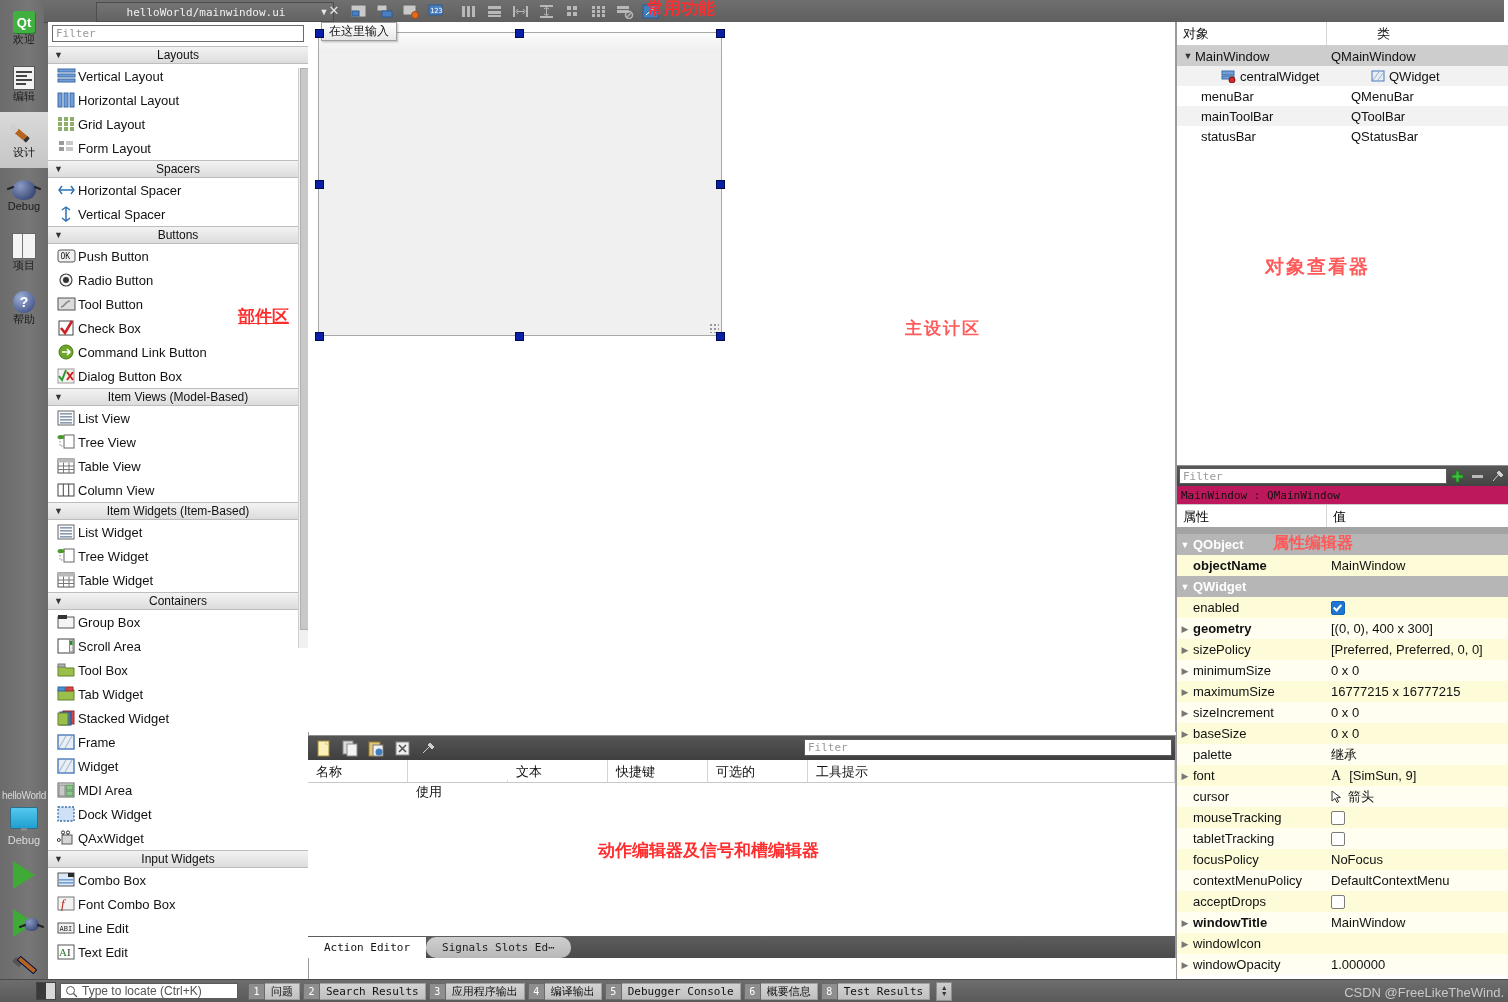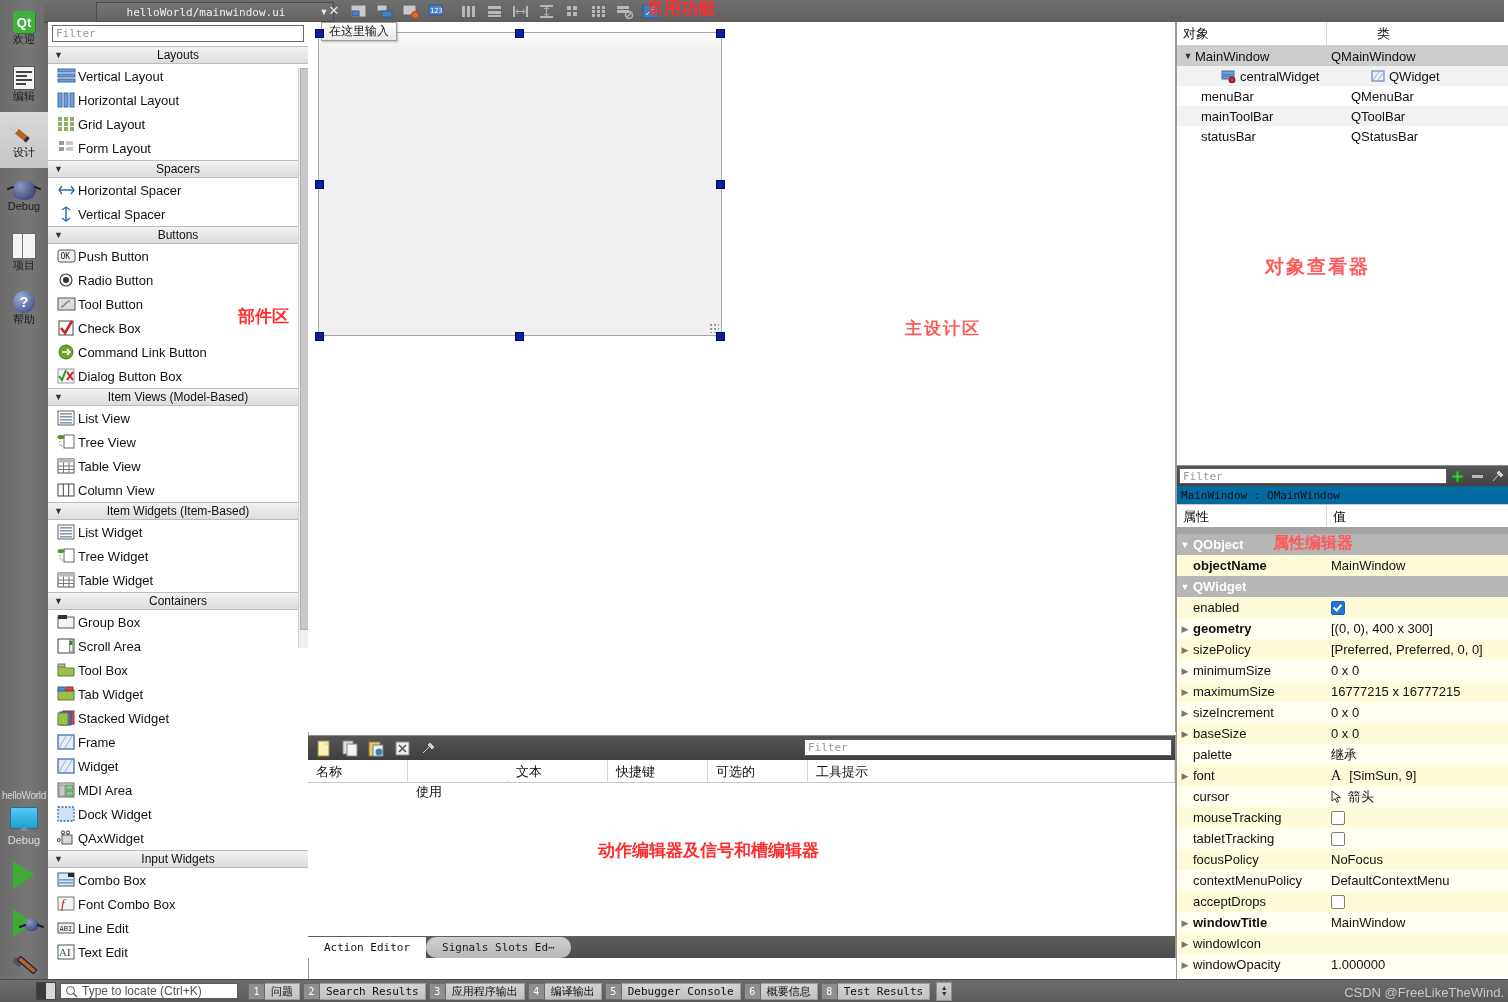--- a/index.html
+++ b/index.html
@@ -171,21 +171,21 @@
   .wb-scroll{
     position:absolute; right:0; top:46px; width:9px; height:580px;
     background:#f0f0f0; border-left:1px solid #cfcfcf;
   }
   .wb-scroll .thumb{
     position:absolute; left:1px; top:0; width:7px; height:560px;
     background:#c8c8c8; border:1px solid #b0b0b0;
   }
   .anno-widget{
     position:absolute; left:190px; top:283px;
-    color:#ff2d2d; font-size:17px; font-weight:bold;
+    color:#ff2d2d; font-size:17px; font-weight:bold;text-decoration:underline;
   }
 
   
   .center{
     position:absolute; left:308px; top:22px; width:867px; height:710px;
     background:#fff; border-right:1px solid #9a9a9a;
   }
   .form{
     position:absolute; left:10px; top:10px; width:402px; height:302px;
     background:#f0f0f0; border:1px solid #a8a8a8;
@@ -292,21 +292,21 @@
     height:20px; background:linear-gradient(to bottom,#585858,#434343);
     display:flex; align-items:center; padding:0 2px;
   }
   .pe-filter{
     flex:1; height:16px; background:#fff; border:1px solid #5b5b5b;
     display:flex;align-items:center;padding-left:3px;box-sizing:border-box;
   }
   .pe-filter span{color:#9a9a9a;font-family:"DejaVu Sans Mono", monospace;font-size:11px;}
   .pe-btn{width:20px;height:18px;display:flex;align-items:center;justify-content:center;}
   .pe-obj{
-    height:18px; background:#0369a1; border-bottom:1px solid #c9c9c9;
+    height:18px; background:#be185d; border-bottom:1px solid #c9c9c9;
     font-family:"DejaVu Sans Mono", monospace; font-size:11px; color:#111;
     display:flex; align-items:center; padding-left:4px;
   }
   .pe-head{ height:22px; display:flex; border-bottom:7px solid #a3a3a3; font-size:13px;}
   .pe-head div{padding:3px 0 0 6px;box-sizing:border-box;border-right:1px solid #d5d5d5;}
   .pe-row{ height:21px; display:flex; align-items:center; font-size:13px; color:#111;}
   .pe-row.group{ background:#b6b6b6; font-weight:bold; color:#fff; }
   .pe-row.y0{ background:#fffef0; }
   .pe-row.y1{ background:#fdfbd8; }
   .pe-name{ width:150px; display:flex; align-items:center; box-sizing:border-box;}

